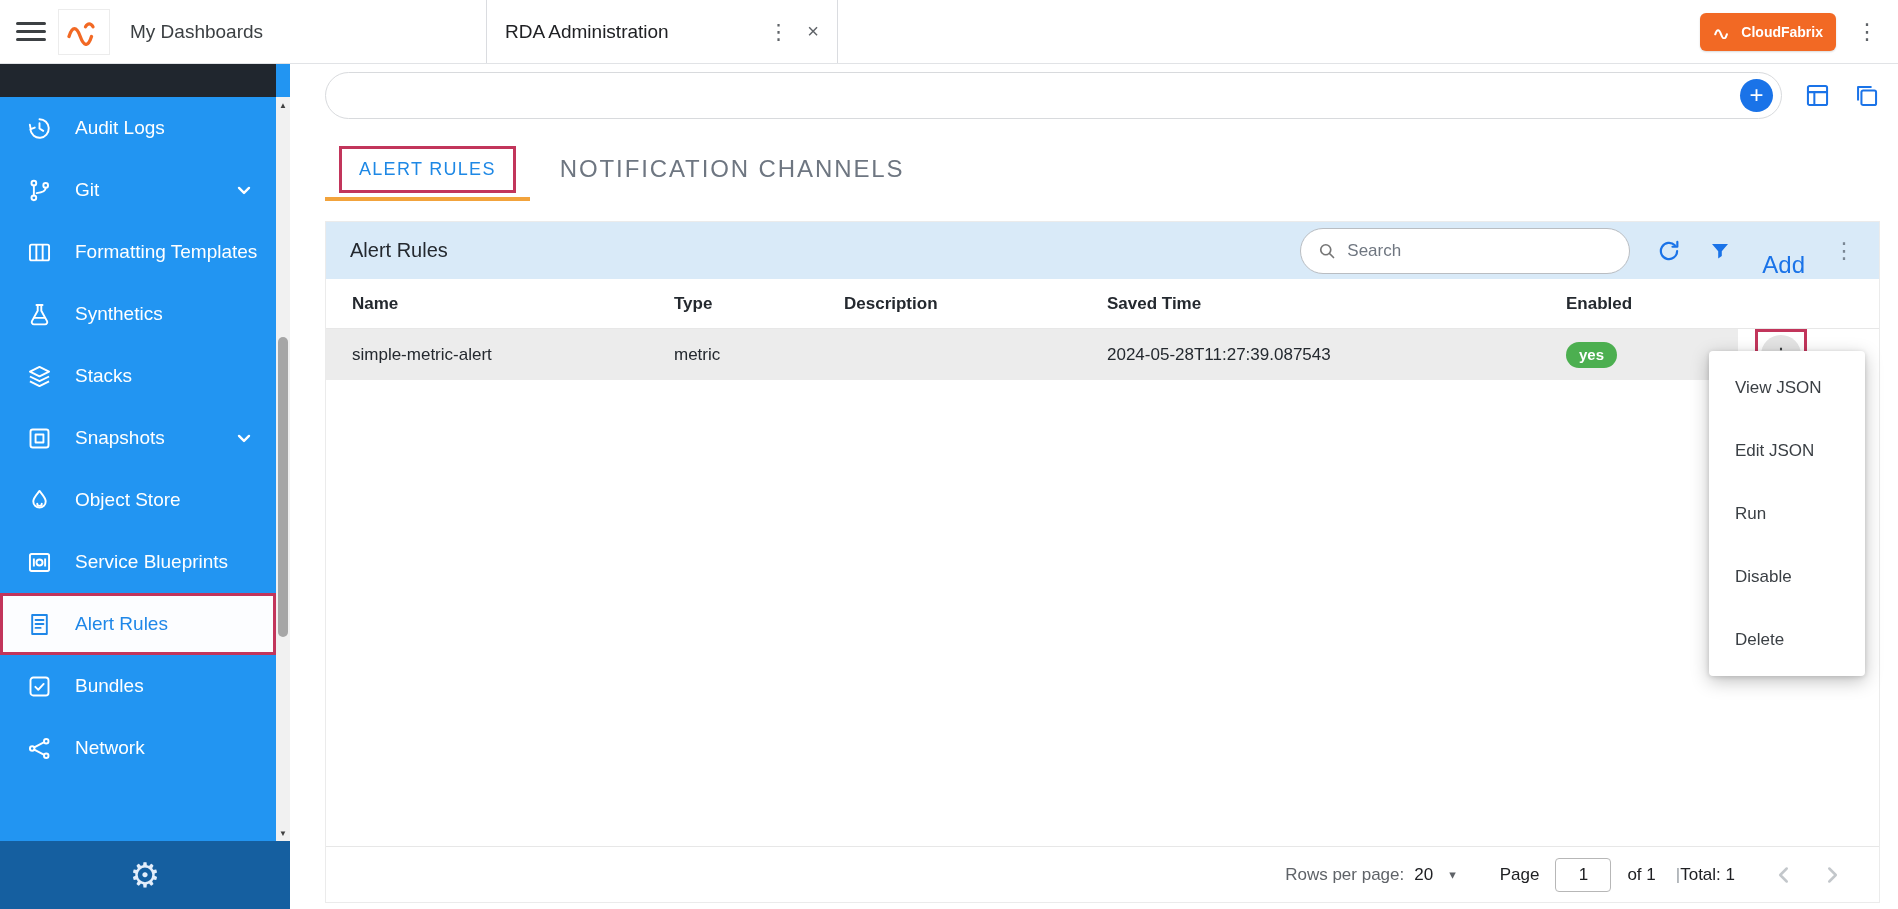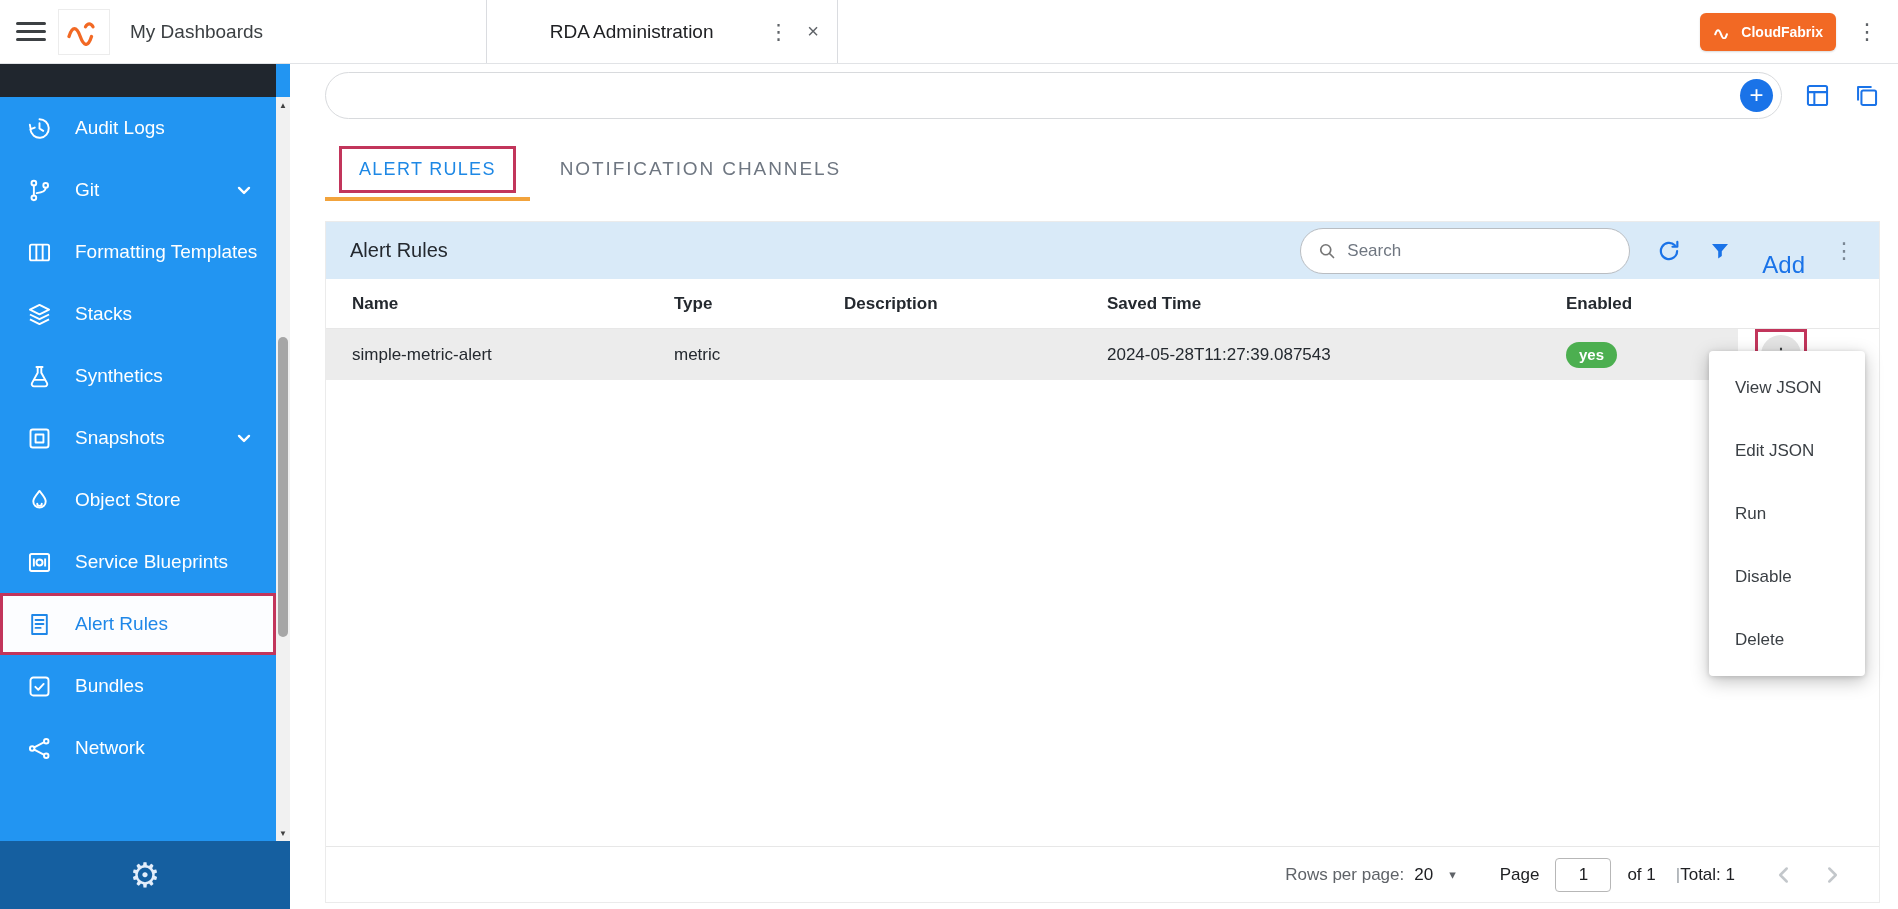--- a/index.html
+++ b/index.html
@@ -8,21 +8,21 @@
   .app{width:1898px;height:909px;position:relative;display:flex;flex-direction:column;background:#ec4899;}
 
   
   .topbar{height:64px;background:#ffffff;border-bottom:1px solid #e1e3e6;display:flex;align-items:center;flex:none;}
   .tb-left{display:flex;align-items:center;width:486px;flex:none;}
   .hamburger{width:30px;margin-left:16px;display:flex;flex-direction:column;gap:5px;cursor:pointer;}
   .hamburger span{display:block;height:3px;background:#3c4043;border-radius:2px;}
   .logo-box{width:52px;height:46px;margin-left:12px;background:#fff;border:1px solid #ececec;display:flex;align-items:center;justify-content:center;}
   .my-dash{font-size:19px;color:#3c4043;margin-left:20px;white-space:nowrap;}
   .tb-tab{width:352px;height:100%;flex:none;border-left:1px solid #dadce0;border-right:1px solid #dadce0;display:flex;align-items:center;padding:0 12px 0 18px;background:#fff;cursor:pointer;}
-  .tb-tab-title{font-size:19px;color:#202124;flex:1;white-space:nowrap;text-align:center;}
+  .tb-tab-title{font-size:19px;color:#202124;flex:1;white-space:nowrap;}
   .tb-kebab{color:#5f6368;font-size:21px;padding:0 10px;cursor:pointer;}
   .tb-close{color:#5f6368;font-size:20px;margin-left:2px;padding:0 6px;cursor:pointer;}
   .tb-right{margin-left:auto;display:flex;align-items:center;gap:16px;padding-right:16px;}
   .brand-badge{background:#f26924;border-radius:6px;height:38px;padding:0 13px;display:flex;align-items:center;gap:8px;box-shadow:0 1px 2px rgba(0,0,0,.15);}
   .brand-badge .txt{color:#fff;font-size:14px;font-weight:bold;white-space:nowrap;}
   .tb-right .kebab2{color:#5f6368;font-size:22px;cursor:pointer;padding:0 4px;}
 
   
   .bodyrow{flex:1;display:flex;min-height:0;}
 
@@ -49,21 +49,21 @@
   .big-pill{flex:1;height:47px;border:1px solid #d8dadd;border-radius:24px;background:#fff;display:flex;align-items:center;padding:0 8px 0 20px;}
   .big-pill input{flex:1;border:none;outline:none;font-size:17px;height:100%;background:transparent;color:#333;}
   .plus-btn{width:33px;height:33px;border-radius:50%;background:#1a73e8;color:#fff;font-size:24px;display:flex;align-items:center;justify-content:center;flex:none;cursor:pointer;padding-bottom:2px;}
   .hdr-icons{display:flex;align-items:center;gap:22px;margin-left:22px;color:#1a73e8;}
   .hdr-icons .ic{display:flex;cursor:pointer;}
 
   .tabs-row{margin-top:18px;height:64px;display:flex;align-items:center;flex:none;}
   .tab1{position:relative;height:100%;display:flex;align-items:center;padding:0 14px;cursor:pointer;}
   .tab1::after{content:"";position:absolute;left:0;right:0;bottom:0;height:4px;background:#f2a33c;}
   .tab1 .box{border:3px solid #c2355b;padding:10px 17px;color:#1e88e5;font-size:18px;letter-spacing:1.3px;white-space:nowrap;}
-  .tab2{margin-left:30px;color:#6e7681;font-size:19px;letter-spacing:1.9px;white-space:nowrap;cursor:pointer;}
+  .tab2{margin-left:30px;color:#6e7681;font-size:24px;letter-spacing:1.9px;white-space:nowrap;cursor:pointer;}
 
   .panel{flex:1;margin-top:20px;border:1px solid #ebebeb;display:flex;flex-direction:column;min-height:0;}
   .panel-hd{height:57px;background:#d9eaf8;display:flex;align-items:center;padding:0 24px;flex:none;}
   .panel-title{font-size:20px;color:#24292f;white-space:nowrap;}
   .hd-search{margin-left:auto;width:330px;height:46px;border:1px solid #b9bdc2;border-radius:23px;background:#fff;display:flex;align-items:center;padding:0 16px;}
   .hd-search input{border:none;outline:none;flex:1;font-size:17px;margin-left:10px;background:transparent;color:#333;min-width:0;}
   .hd-search input::placeholder{color:#6f7680;}
   .ic-refresh,.ic-filter{margin-left:26px;color:#1a73e8;display:flex;cursor:pointer;}
   .add-link{margin-left:30px;color:#1a73e8;font-size:24px;cursor:pointer;white-space:nowrap;margin-top:28px;}
   .panel-kebab{margin-left:28px;color:#7a8794;font-size:22px;cursor:pointer;}
@@ -175,38 +175,38 @@
             <svg class="ic" width="27" height="27" viewBox="0 0 24 24" fill="none" stroke="currentColor" stroke-width="1.7" stroke-linejoin="round">
                 <rect x="3.5" y="5" width="17" height="14" rx="1.5"></rect>
                 <path d="M9.2 5v14M14.8 5v14"></path>
               </svg>
           </span>
           <span class="sb-label">Formatting Templates</span>
         </div>
 
         <div class="sb-item">
           <span class="sb-icon">
+            <svg class="ic" width="27" height="27" viewBox="0 0 24 24" fill="none" stroke="currentColor" stroke-width="1.7" stroke-linecap="round" stroke-linejoin="round">
+                <path d="M9.3 3.5h5.4"></path>
+                <path d="M10.4 3.5v5.2L5.3 17.9a2 2 0 0 0 1.8 2.9h9.8a2 2 0 0 0 1.8-2.9L13.6 8.7V3.5"></path>
+                <path d="M7.4 15h9.2"></path>
+              </svg>
+          </span>
+          <span class="sb-label">Synthetics</span>
+        </div>
+
+        <div class="sb-item">
+          <span class="sb-icon">
             <svg class="ic" width="27" height="27" viewBox="0 0 24 24" fill="none" stroke="currentColor" stroke-width="1.7" stroke-linejoin="round">
                 <path d="M12 3.5l8.5 4.2L12 11.9 3.5 7.7z"></path>
                 <path d="M3.5 12l8.5 4.2 8.5-4.2"></path>
                 <path d="M3.5 16.3l8.5 4.2 8.5-4.2"></path>
               </svg>
           </span>
           <span class="sb-label">Stacks</span>
-        </div>
-
-        <div class="sb-item">
-          <span class="sb-icon">
-            <svg class="ic" width="27" height="27" viewBox="0 0 24 24" fill="none" stroke="currentColor" stroke-width="1.7" stroke-linecap="round" stroke-linejoin="round">
-                <path d="M9.3 3.5h5.4"></path>
-                <path d="M10.4 3.5v5.2L5.3 17.9a2 2 0 0 0 1.8 2.9h9.8a2 2 0 0 0 1.8-2.9L13.6 8.7V3.5"></path>
-                <path d="M7.4 15h9.2"></path>
-              </svg>
-          </span>
-          <span class="sb-label">Synthetics</span>
         </div>
 
 
         <div class="sb-item">
           <span class="sb-icon">
             <svg class="ic" width="27" height="27" viewBox="0 0 24 24" fill="none" stroke="currentColor" stroke-width="1.7" stroke-linejoin="round">
                 <rect x="4" y="4" width="16" height="16" rx="2"></rect>
                 <rect x="8.5" y="8.5" width="7" height="7"></rect>
               </svg>
           </span>

